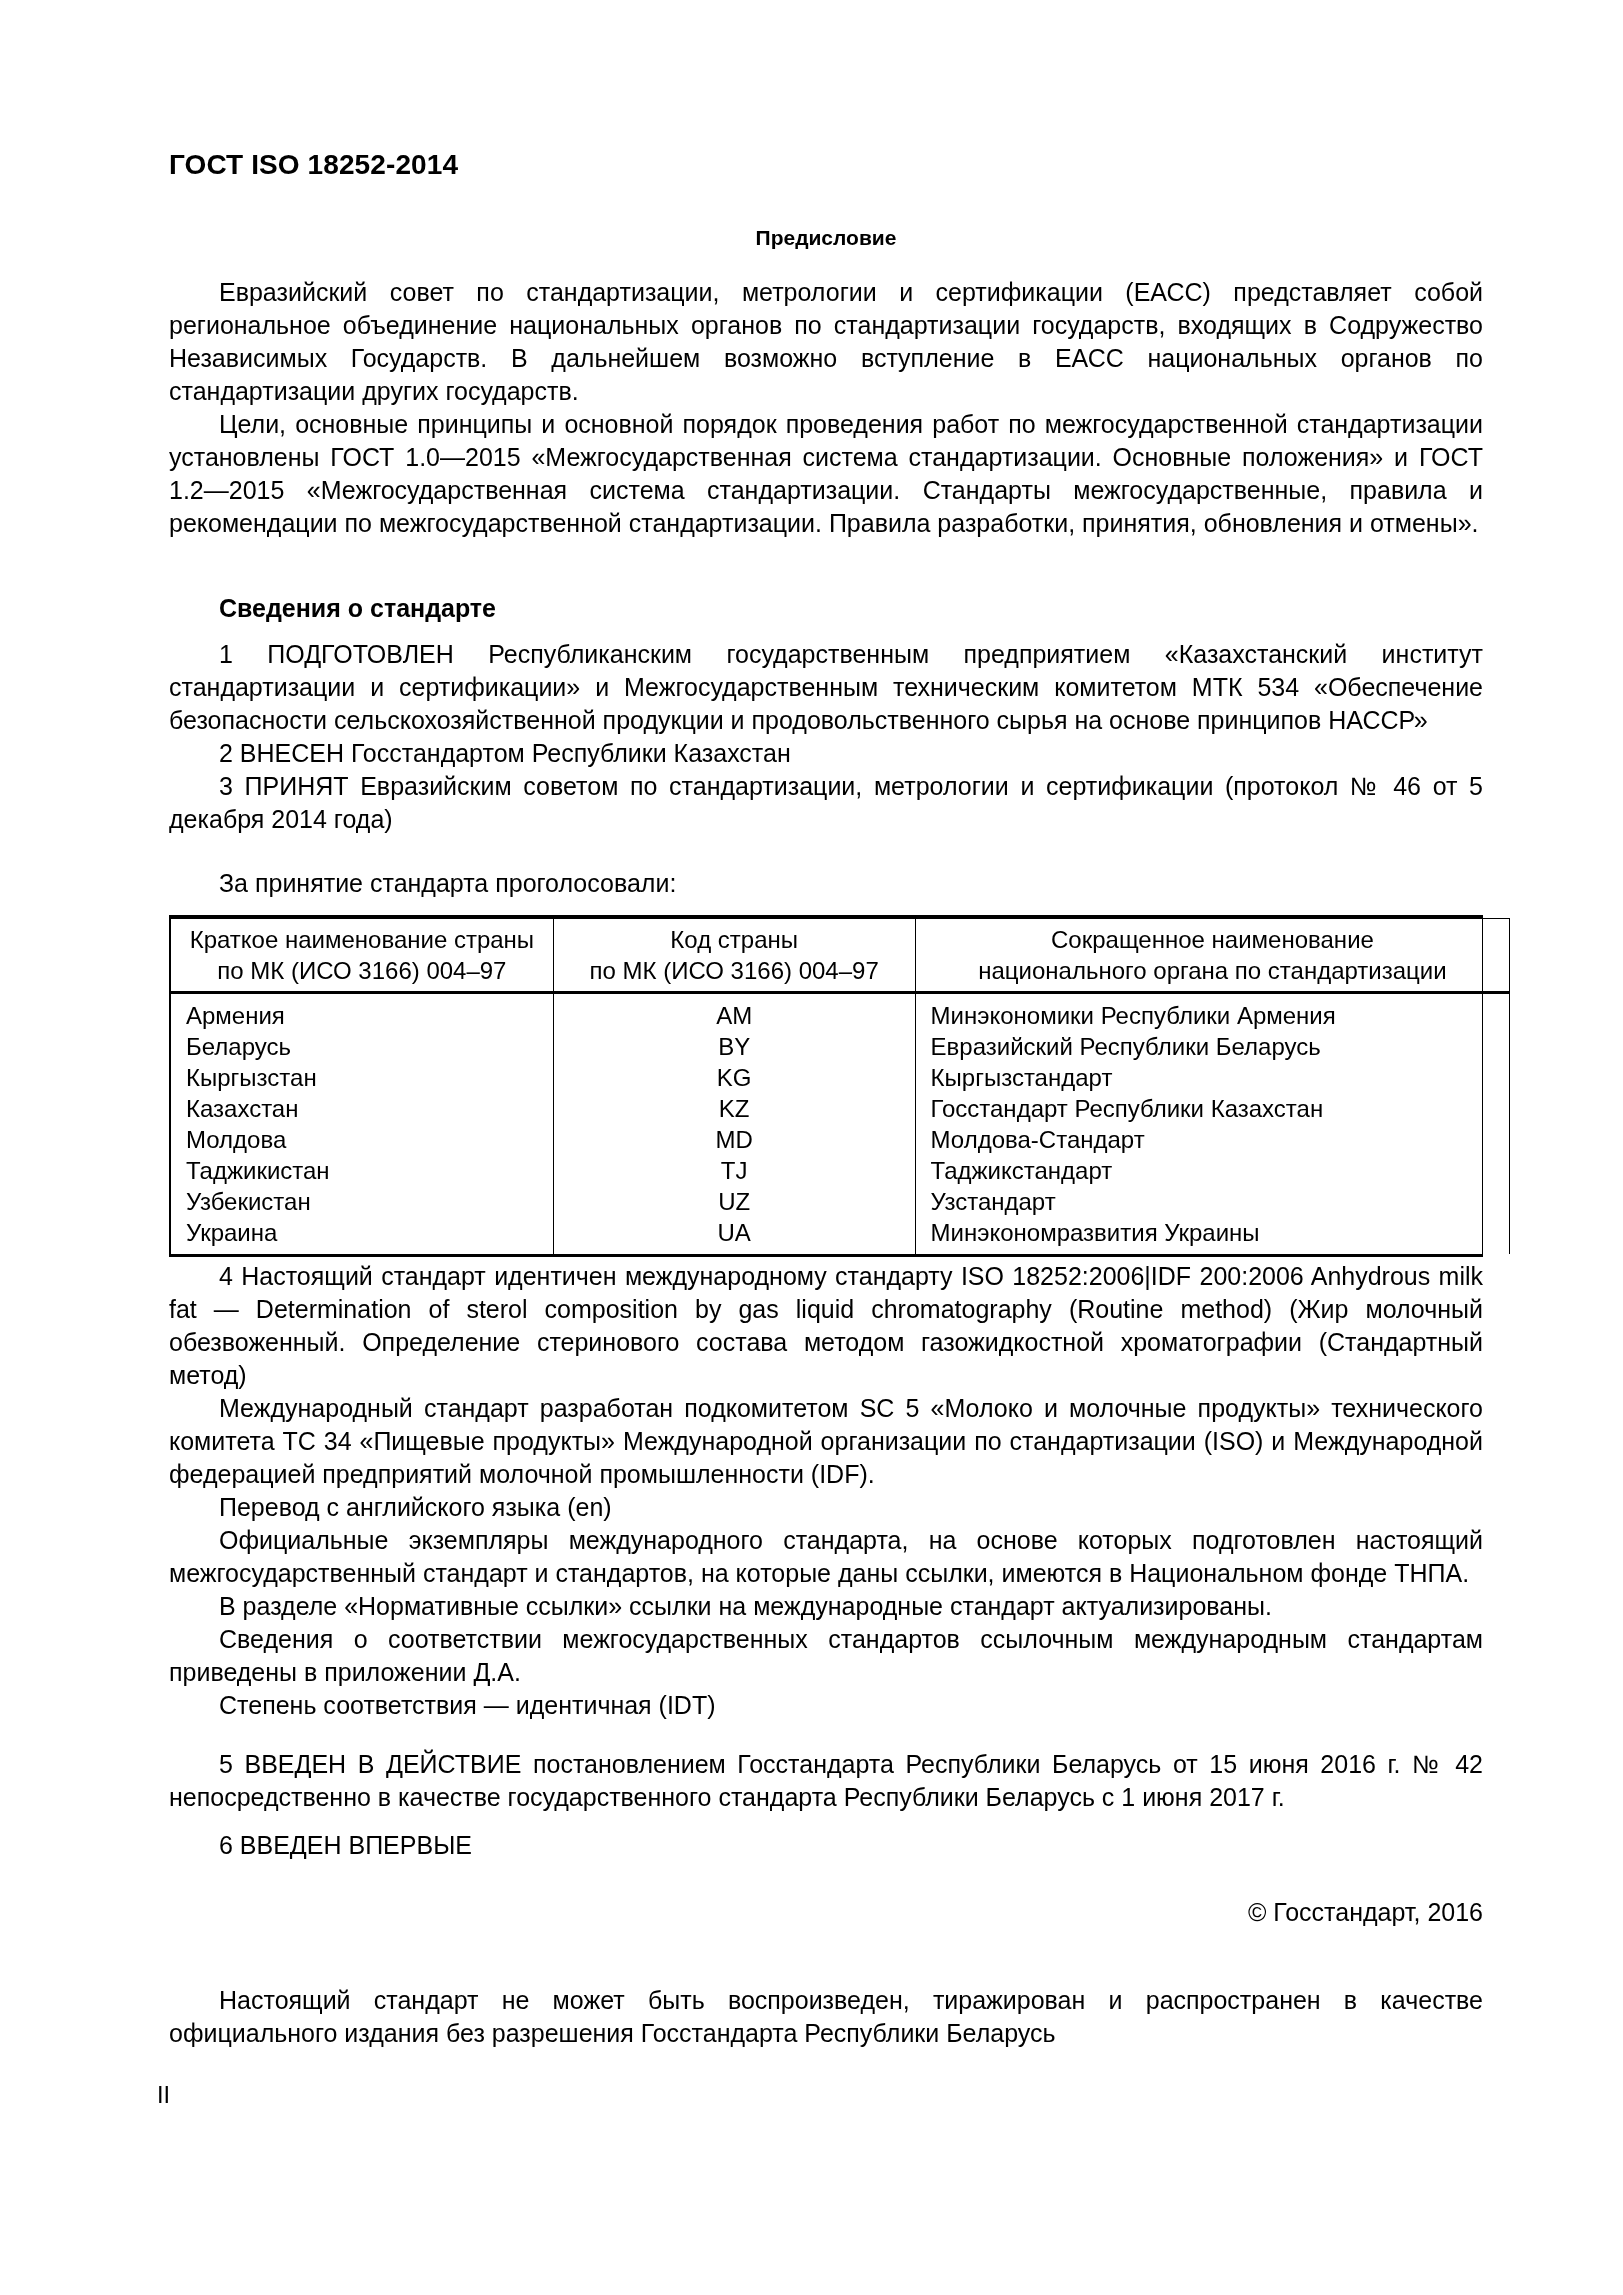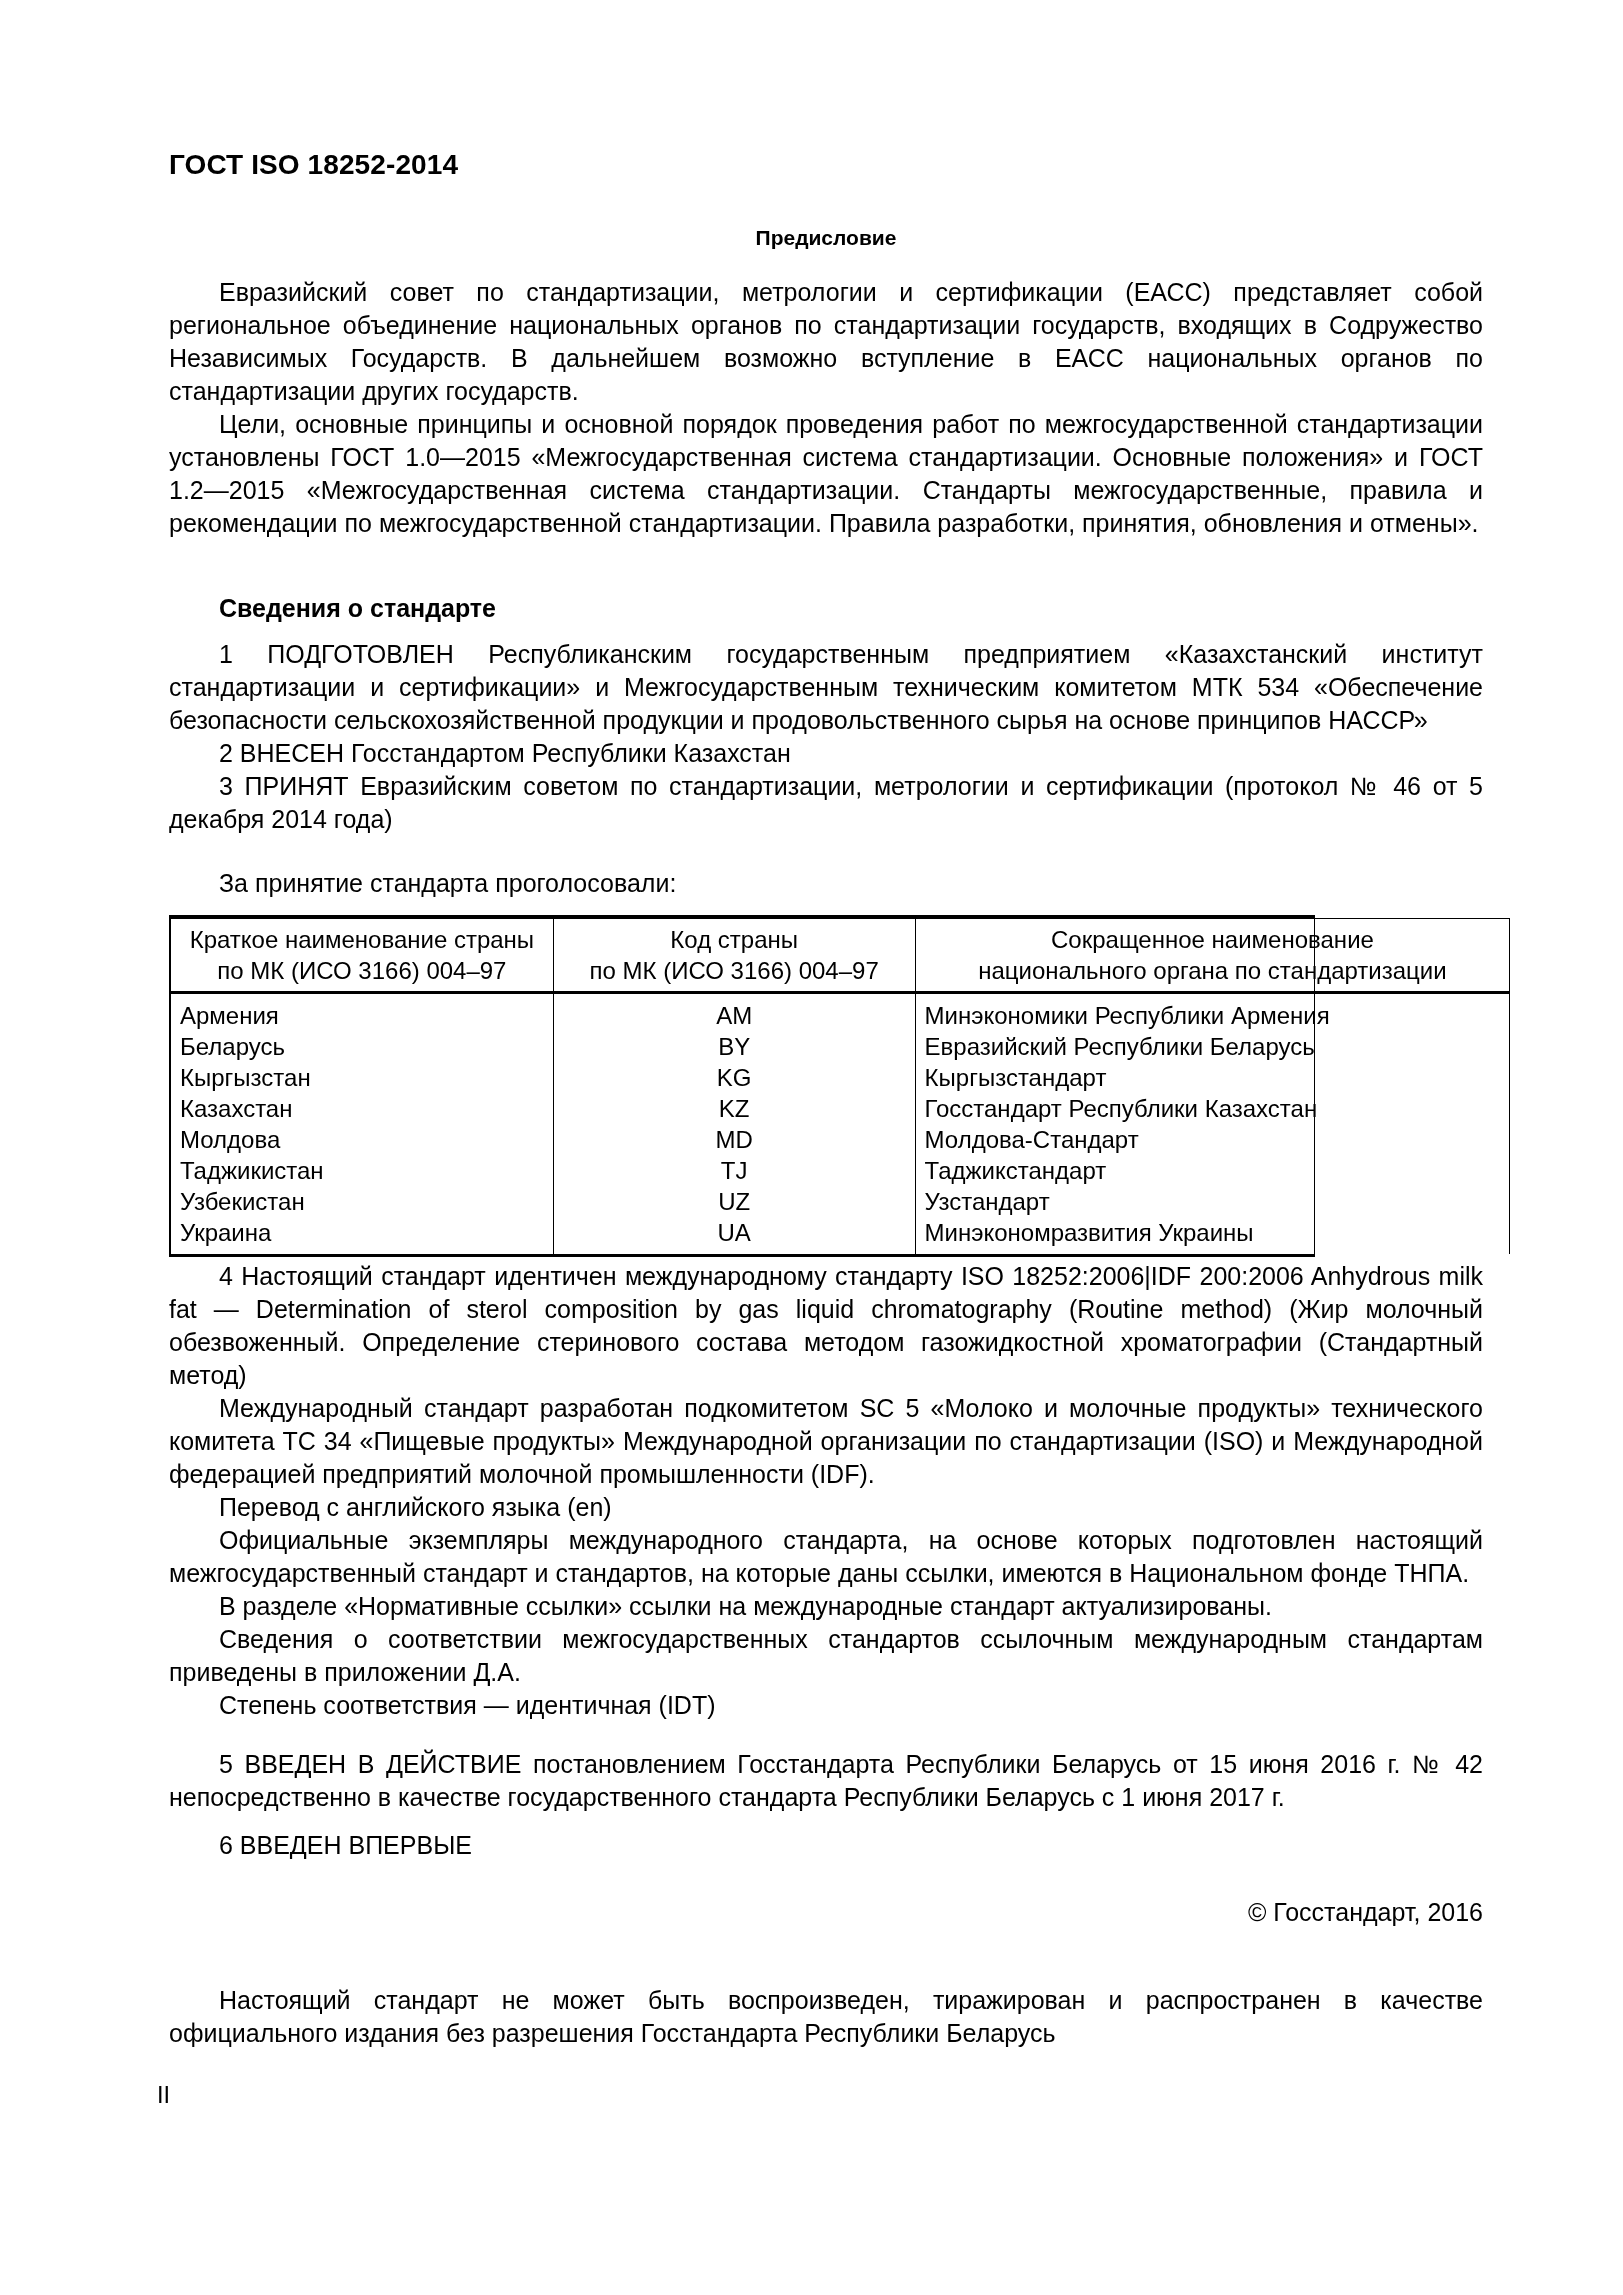--- a/index.html
+++ b/index.html
@@ -64,21 +64,21 @@
     line-height: 33px;
     font-weight: bold;
     text-indent: 50px;
   }
 
   
   .vote-table-wrap {
     position: absolute;
     left: 169px;
     top: 915px;
-    width: 1146px;
+    width: 1314px;
   }
   table.vote {
     border-collapse: collapse;
     width: 1314px;
     font-size: 24px;
     line-height: 31px;
     table-layout: fixed;
   }
   table.vote th, table.vote td {
     border: 1.3px solid #000;
@@ -89,21 +89,21 @@
   table.vote thead th {
     text-align: center;
     padding: 4.6px 3.9px 5.9px 3.9px;
   }
   table.vote thead tr th {
     border-bottom: 3.3px solid #000;
   }
   table.vote tbody td {
     border-top: none;
     border-bottom: none;
-    padding: 0 9px;
+    padding: 0 15px;
     height: 31px;
   }
   table.vote tbody tr:first-child td { padding-top: 5.9px; }
   table.vote tbody tr:last-child td { padding-bottom: 5.9px; }
   .col-name { width: 374px; }
   .col-code { width: 353px; text-align: center; }
   .col-org  { width: 586px; }
   table.vote tbody td.col-name { text-align: left; }
   table.vote tbody td.col-code { text-align: center; }
   table.vote tbody td.col-org  { text-align: left; }

